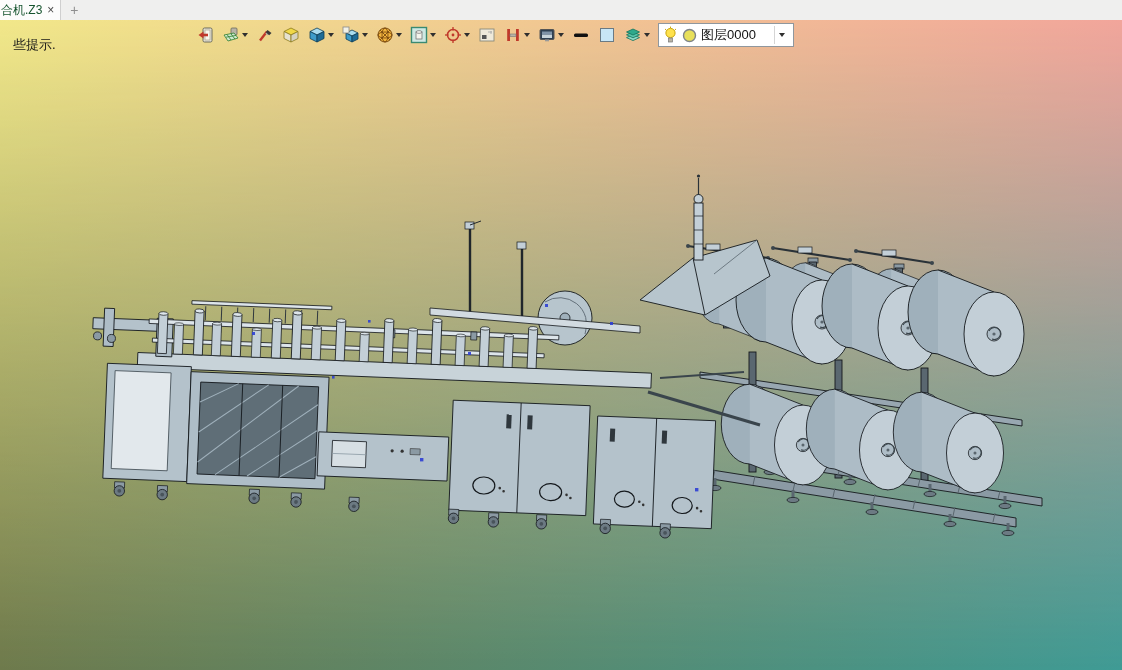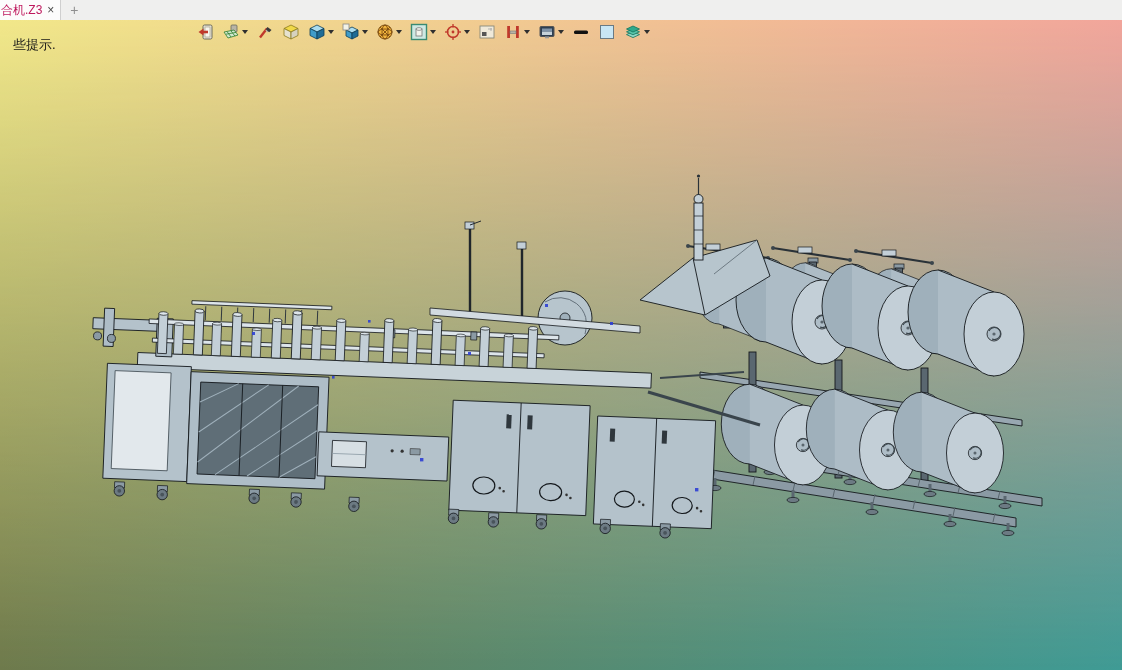--- a/index.html
+++ b/index.html
@@ -4,21 +4,21 @@
 <style>
   html,body{margin:0;padding:0;background:#d8d8d8;}
   .app{position:relative;width:1122px;height:670px;overflow:hidden;
        font-family:"Liberation Sans",sans-serif;background:#f0f0ef;}
 
   
   .tab-bar{position:absolute;left:0;top:0;width:100%;height:20px;
            background:#efefee;border-bottom:1px solid #d6d2c2;display:flex;align-items:stretch;}
   .tab{display:flex;align-items:center;background:#fcfcfc;border-right:1px solid #cfcfcf;
        padding:0 6px 0 1px;max-width:70px;}
-  .tab-title{font-size:12px;color:#be185d;white-space:nowrap;overflow:hidden;}
+  .tab-title{font-size:12px;color:#14532d;white-space:nowrap;overflow:hidden;}
   .tab-close{margin-left:5px;font-size:12px;line-height:12px;color:#4a4a4a;cursor:pointer;}
   .new-tab{display:flex;align-items:center;justify-content:center;width:26px;color:#8f8f8f;
            font-size:14px;cursor:pointer;}
 
   
   .viewport{position:absolute;left:0;top:20px;width:1122px;height:650px;}
   .viewport svg.scene{position:absolute;left:0;top:0;width:100%;height:100%;display:block;}
 
   .hint{position:absolute;left:2px;top:16px;font-size:13px;color:#141414;margin-left:11px;}
 
@@ -459,16 +459,32 @@
 
       <button class="tb">
         <svg width="18" height="18" viewBox="0 0 18 18">
           <polygon points="9,8.6 15.5,11.6 9,14.6 2.5,11.6" fill="#8fd8c6" stroke="#13735c" stroke-width="0.8"></polygon>
           <polygon points="9,5.8 15.5,8.8 9,11.8 2.5,8.8" fill="#58c3a9" stroke="#13735c" stroke-width="0.8"></polygon>
           <polygon points="9,3 15.5,6 9,9 2.5,6" fill="#2fa98c" stroke="#13735c" stroke-width="0.8"></polygon>
         </svg>
         <span class="dd"></span>
       </button>
 
+      <div class="layer-combo">
+        <svg width="15" height="18" viewBox="0 0 15 18">
+          <circle cx="7.5" cy="7" r="4.6" fill="#ffe24d" stroke="#c9a50a"></circle>
+          <line x1="7.5" y1="0.6" x2="7.5" y2="2" stroke="#c9a50a"></line>
+          <line x1="2" y1="3" x2="3.2" y2="4" stroke="#c9a50a"></line>
+          <line x1="13" y1="3" x2="11.8" y2="4" stroke="#c9a50a"></line>
+          <rect x="5.5" y="12" width="4" height="4" fill="#b9b4a6" stroke="#777" stroke-width="0.7"></rect>
+        </svg>
+        <svg width="15" height="15" viewBox="0 0 15 15">
+          <circle cx="7.5" cy="7.5" r="6" fill="#e8e05a" stroke="#7f8488" stroke-width="1.4"></circle>
+        </svg>
+        <span class="value">图层0000</span>
+        <span class="combo-arrow">
+            <span class="dd"></span>
+          </span>
+      </div>
 
     </div>
   </div>
 </div>
 
 </body></html>

